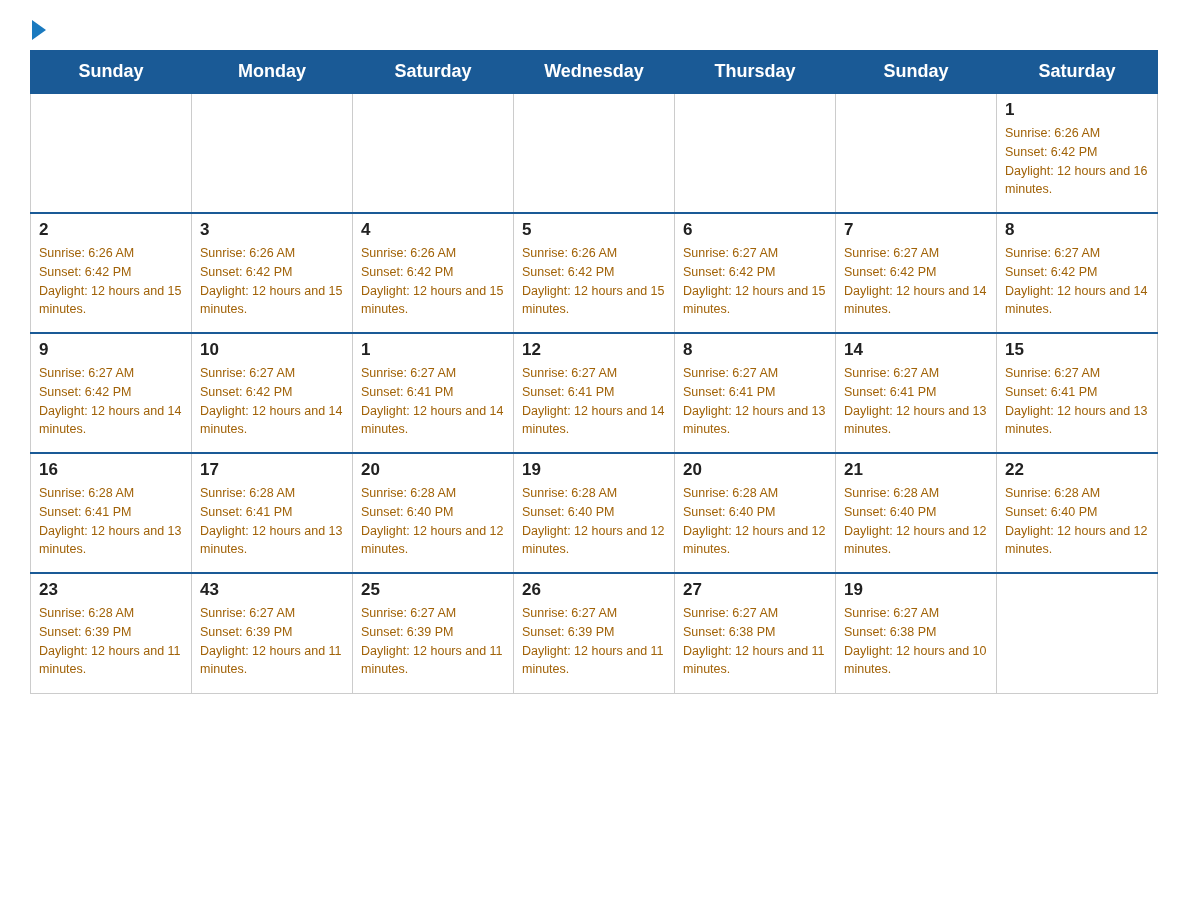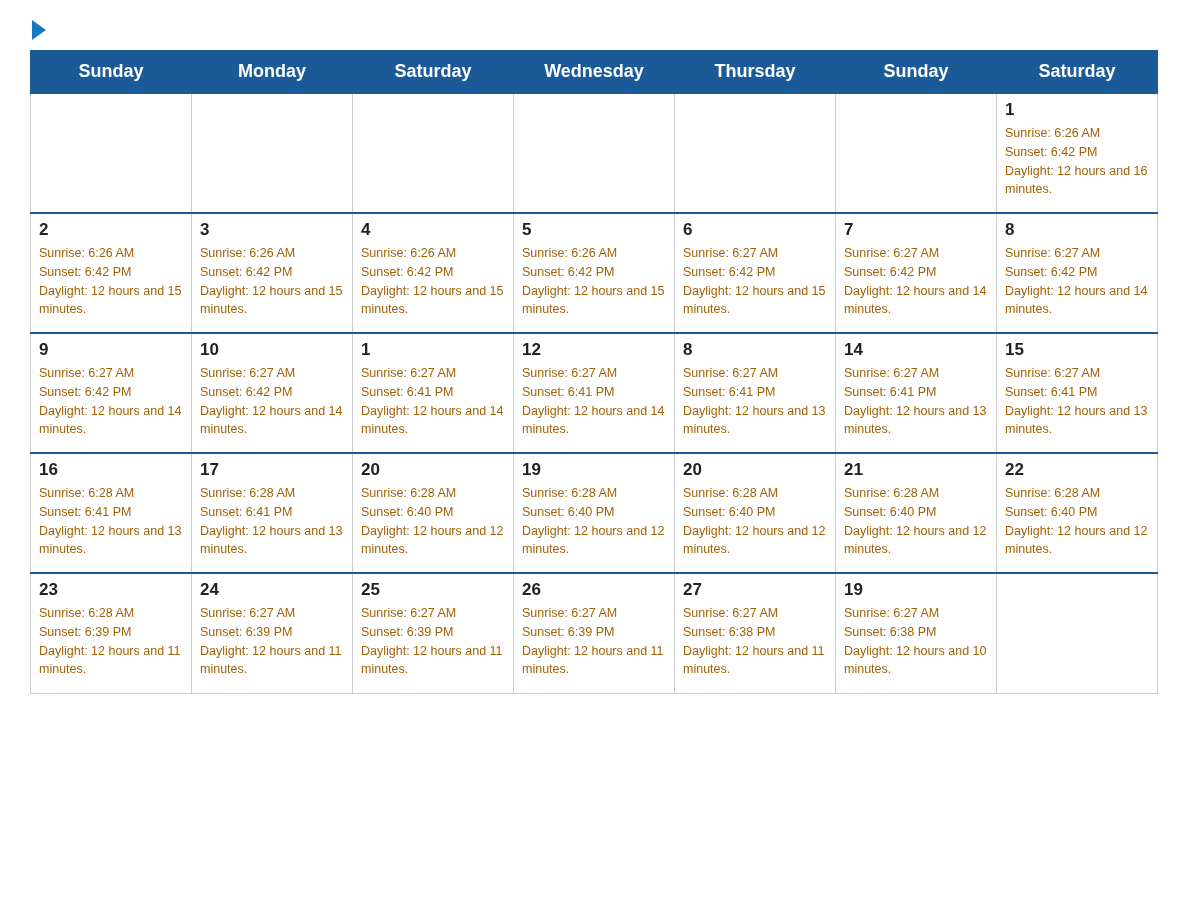--- a/index.html
+++ b/index.html
@@ -231,21 +231,21 @@
           <div class="day-number">22</div>
           <div class="day-info">Sunrise: 6:28 AM<br>Sunset: 6:40 PM<br>Daylight: 12 hours and 12 minutes.</div>
         </td>
       </tr>
       <tr>
         <td>
           <div class="day-number">23</div>
           <div class="day-info">Sunrise: 6:28 AM<br>Sunset: 6:39 PM<br>Daylight: 12 hours and 11 minutes.</div>
         </td>
         <td>
-          <div class="day-number">24</div>
+          <div class="day-number">43</div>
           <div class="day-info">Sunrise: 6:27 AM<br>Sunset: 6:39 PM<br>Daylight: 12 hours and 11 minutes.</div>
         </td>
         <td>
           <div class="day-number">25</div>
           <div class="day-info">Sunrise: 6:27 AM<br>Sunset: 6:39 PM<br>Daylight: 12 hours and 11 minutes.</div>
         </td>
         <td>
           <div class="day-number">26</div>
           <div class="day-info">Sunrise: 6:27 AM<br>Sunset: 6:39 PM<br>Daylight: 12 hours and 11 minutes.</div>
         </td>

